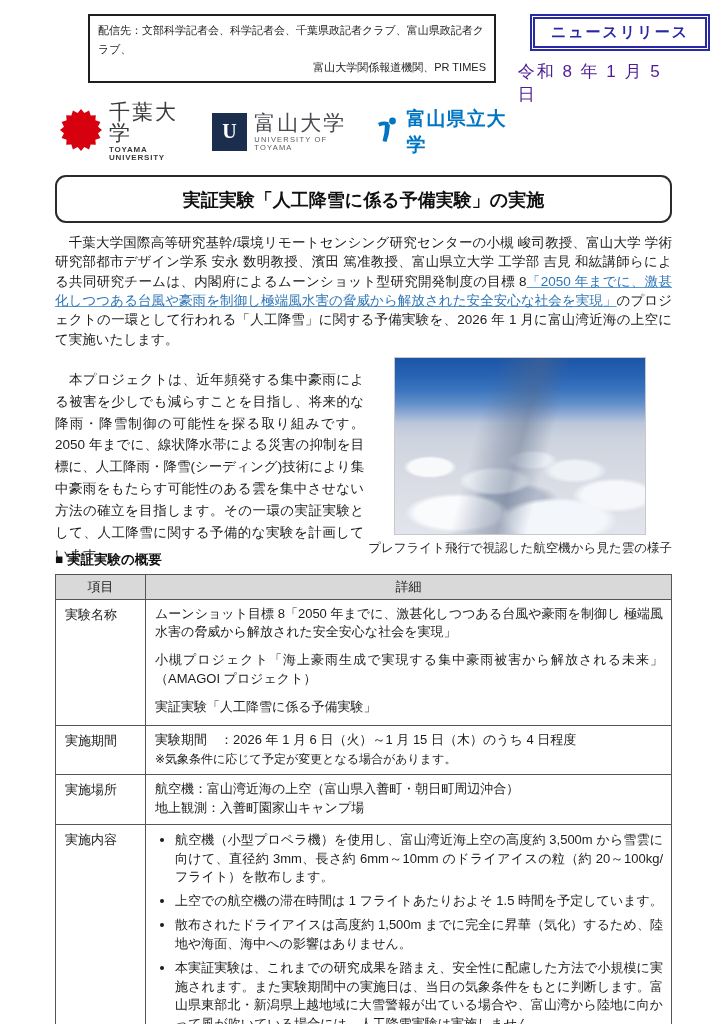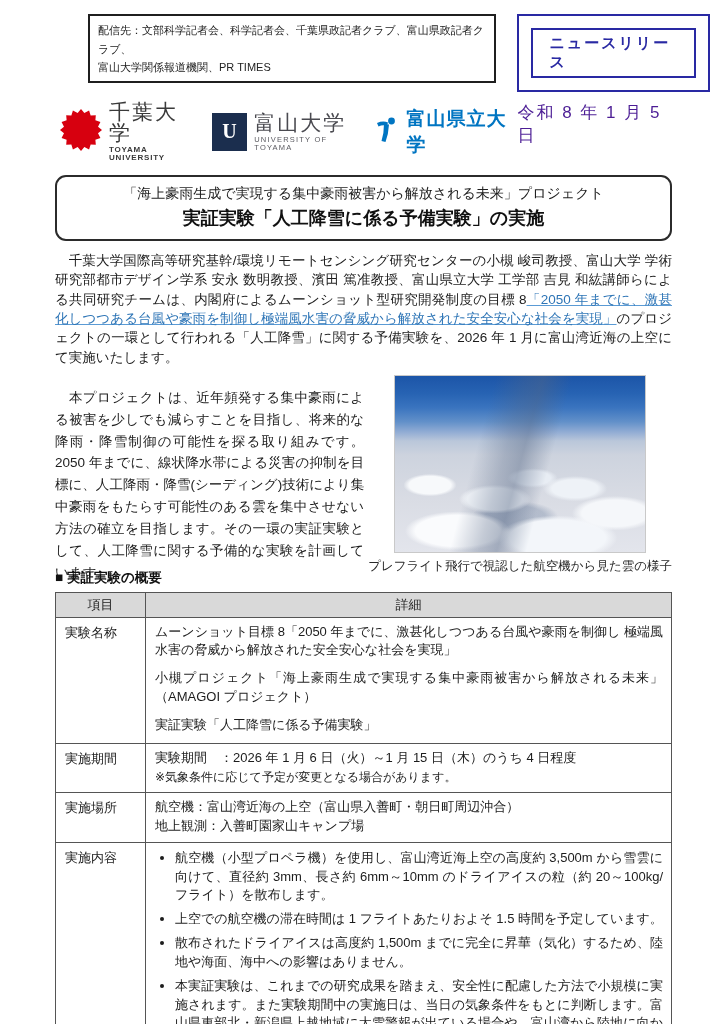--- a/index.html
+++ b/index.html
@@ -5,34 +5,34 @@
   html,body{margin:0;padding:0;background:#ffffff;}
   body{width:724px;height:1024px;overflow:hidden;
        font-family:"Liberation Sans","DejaVu Sans",sans-serif;color:#1c1c1c;}
   .page{position:relative;width:724px;height:860px;background:#fff;}
 
   
   .header{display:flex;justify-content:space-between;padding-top:14px;}
   .header-left{padding-left:60px;}
   .dist-box{margin-left:28px;width:388px;border:2px solid #1f1f1f;
             font-size:11px;line-height:1.7;padding:5px 8px 4px 8px;color:#222;}
-  .dist-line2{text-align:left;}
+  .dist-line2{text-align:right;}
   .logos-row{display:flex;align-items:center;gap:14px;margin-top:18px;}
   .logo-group{display:flex;align-items:center;gap:7px;}
   .logo-textcol{display:flex;flex-direction:column;line-height:1;}
   .chiba-name{font-size:21px;color:#3a3a3a;letter-spacing:2px;}
   .chiba-sub{font-size:8px;font-weight:bold;color:#3a3a3a;letter-spacing:.8px;margin-top:3px;}
   .toyama-mark{width:38px;height:38px;background:#1b2e4e;display:flex;align-items:center;justify-content:center;
                color:#fff;font-size:20px;font-weight:bold;font-family:"Liberation Serif",serif;}
   .toyama-name{font-size:21px;color:#4a4a50;letter-spacing:2px;}
   .toyama-sub{font-size:7.5px;color:#5a5a60;letter-spacing:1.2px;margin-top:3px;}
   .pref-name{font-size:19px;font-weight:bold;color:#0075c2;letter-spacing:1px;}
 
   .header-right{display:flex;flex-direction:column;align-items:flex-end;padding-right:46px;}
-  .badge-outer{border:2px solid #2929a3;padding:12px;margin-right:-32px;background:#fff;}
+  .badge-outer{border:2px solid #2929a3;padding:1px;margin-right:-32px;background:#fff;}
   .badge-inner{border:2px solid #2929a3;padding:4px 16px;font-size:15px;font-weight:bold;
                color:#2929a3;letter-spacing:2px;}
   .date-line{margin-top:9px;font-size:17px;letter-spacing:2px;color:#4c1d95;}
   .org-lines{margin-top:3px;font-size:13.5px;line-height:1.45;text-align:right;color:#222;letter-spacing:.5px;}
 
   
   .title-box{margin:13px 52px 0 55px;border:2px solid #2b2b2b;border-radius:11px;
              text-align:center;padding:8px 6px 9px 6px;}
   .title-line1{font-size:14px;color:#1c1c1c;}
   .title-line2{font-size:18px;font-weight:bold;margin-top:3px;color:#111;}
@@ -122,21 +122,20 @@
     </div>
     <div class="header-right">
       <div class="badge-outer">
         <div class="badge-inner">ニュースリリース</div>
       </div>
       <div class="date-line">令和 8 年 1 月 5 日</div>
     </div>
   </div>
 
   <div class="title-box">
-    <div class="title-line1">「海上豪雨生成で実現する集中豪雨被害から解放される未来」プロジェクト</div>
     <div class="title-line2">実証実験「人工降雪に係る予備実験」の実施</div>
   </div>
 
   <div class="intro"><span>　千葉大学国際高等研究基幹/環境リモートセンシング研究センターの小槻 峻司教授、富山大学 学術研究部都市デザイン学系 安永 数明教授、濱田 篤准教授、富山県立大学 工学部 吉見 和紘講師らによる共同研究チームは、内閣府によるムーンショット型研究開発制度の目標 8</span><a>「2050 年までに、激甚化しつつある台風や豪雨を制御し極端風水害の脅威から解放された安全安心な社会を実現」</a><span>のプロジェクトの一環として行われる「人工降雪」に関する予備実験を、2026 年 1 月に富山湾近海の上空にて実施いたします。</span></div>
 
   <div class="bg-section">
     <div class="bg-left">
       <div class="bg-body">　本プロジェクトは、近年頻発する集中豪雨による被害を少しでも減らすことを目指し、将来的な降雨・降雪制御の可能性を探る取り組みです。2050 年までに、線状降水帯による災害の抑制を目標に、人工降雨・降雪(シーディング)技術により集中豪雨をもたらす可能性のある雲を集中させない方法の確立を目指します。その一環の実証実験として、人工降雪に関する予備的な実験を計画しています。</div>
     </div>
     <div class="bg-right">

